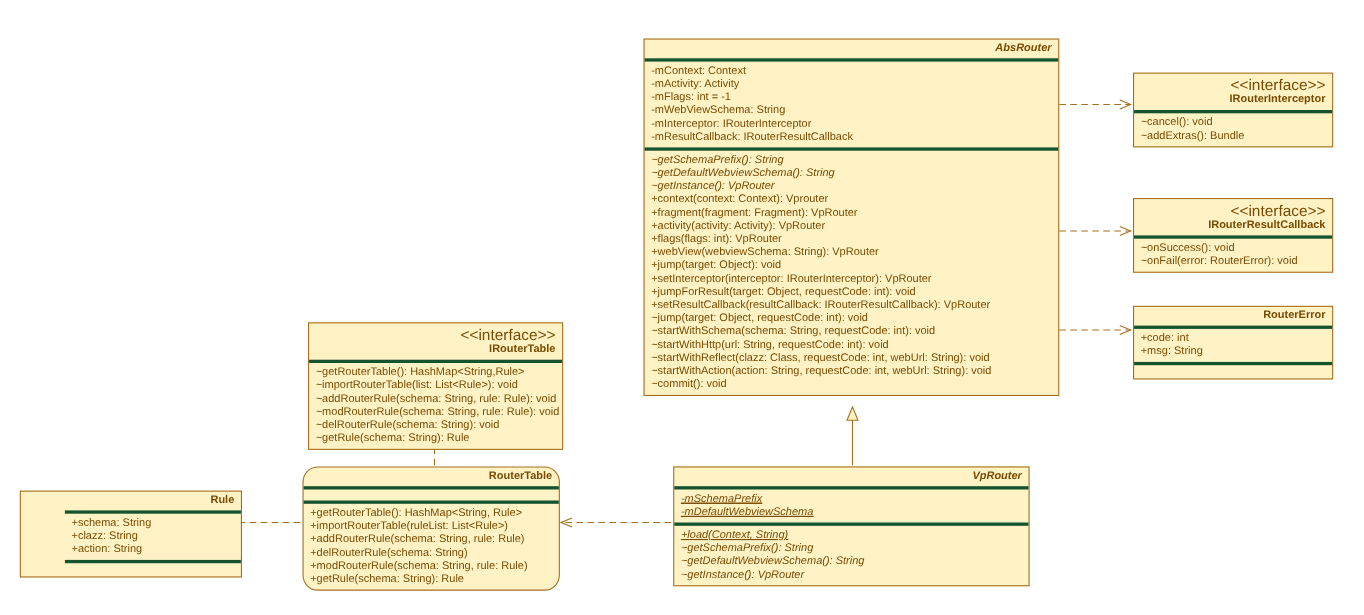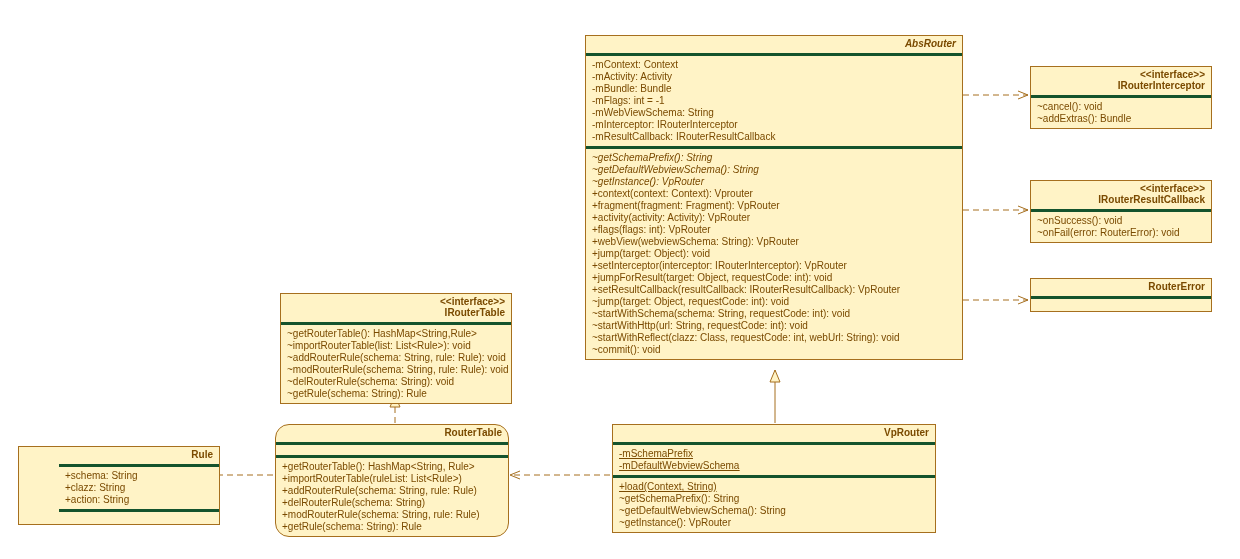--- a/index.html
+++ b/index.html
@@ -1,21 +1,21 @@
 <!DOCTYPE html>
 <html><head>
 <meta charset="utf-8">
 <style>
 body { margin:0; font-family:Arial,sans-serif; font-size:10px; background:#fff; color:#7a4a00; }
 .canvas { position:relative; width:1240px; height:559px; }
 .uml { position:absolute; background:#fff3c6; border:1px solid #a66f1e; }
 .uml .sec { border-top:3px solid #14532d; padding:3px 6px; }
 .uml .sec:first-child { border-top:none;text-align:right; }
 .uml .title { text-align:center; font-weight:bold; padding:2px 6px 4px 6px; }
-.uml .title .stereo { font-weight:bold; font-size:10px; display:block; }
+.uml .title .stereo { font-weight:normal; font-size:14px; display:block; }
 .uml .title .name { font-style:italic; }
 .uml ul { margin:0; padding:0; list-style:none; }
 .uml li { white-space:nowrap; line-height:12px; }
 .under { text-decoration:underline; }
 svg.edges { position:absolute; left:0; top:0; width:1240px; height:559px; pointer-events:none; }
 </style>
 </head>
 <body>
 
 <div class="canvas">
@@ -88,21 +88,20 @@
         </ul>
       </div>
 </div>
 
 <div class="uml" style="left:585px; top:35px; width:376px;">
   <div class="sec title"><span class="name">AbsRouter</span></div>
   <div class="sec">
         <ul>
           <li>-mContext: Context</li>
           <li>-mActivity: Activity</li>
-          <li>-mBundle: Bundle</li>
           <li>-mFlags: int = -1</li>
           <li>-mWebViewSchema: String</li>
           <li>-mInterceptor: IRouterInterceptor</li>
           <li>-mResultCallback: IRouterResultCallback</li>
         </ul>
       </div>
   <div class="sec">
         <ul>
           <li style="font-style: italic;">~getSchemaPrefix(): String</li>
           <li style="font-style: italic;">~getDefaultWebviewSchema(): String</li>
@@ -113,26 +112,27 @@
           <li>+flags(flags: int): VpRouter</li>
           <li>+webView(webviewSchema: String): VpRouter</li>
           <li>+jump(target: Object): void</li>
           <li>+setInterceptor(interceptor: IRouterInterceptor): VpRouter</li>
           <li>+jumpForResult(target: Object, requestCode: int): void</li>
           <li>+setResultCallback(resultCallback: IRouterResultCallback): VpRouter</li>
           <li>~jump(target: Object, requestCode: int): void</li>
           <li>~startWithSchema(schema: String, requestCode: int): void</li>
           <li>~startWithHttp(url: String, requestCode: int): void</li>
           <li>~startWithReflect(clazz: Class, requestCode: int, webUrl: String): void</li>
+          <li>~startWithAction(action: String, requestCode: int, webUrl: String): void</li>
           <li>~commit(): void</li>
         </ul>
       </div>
 </div>
 
-<div class="uml" style="left:612px; top:424px; width:322px;">
+<div class="uml" style="left:612px; top:424px; width:322px;font-style:italic;">
   <div class="sec title"><span>VpRouter</span></div>
   <div class="sec">
         <ul class="under">
           <li class="under">-mSchemaPrefix</li>
           <li class="under">-mDefaultWebviewSchema</li>
         </ul>
       </div>
   <div class="sec">
         <ul>
           <li class="under">+load(Context, String)</li>
@@ -164,16 +164,22 @@
   <div class="sec">
         <ul>
           <li>~onSuccess(): void</li>
           <li>~onFail(error: RouterError): void</li>
         </ul>
       </div>
 </div>
 
 <div class="uml" style="left:1030px; top:278px; width:180px;">
   <div class="sec title"><span>RouterError</span></div>
+  <div class="sec">
+        <ul>
+          <li>+code: int</li>
+          <li>+msg: String</li>
+        </ul>
+      </div>
   <div class="sec" style="height:6px"></div>
 </div>
 
 </div>
 
 </body></html>

